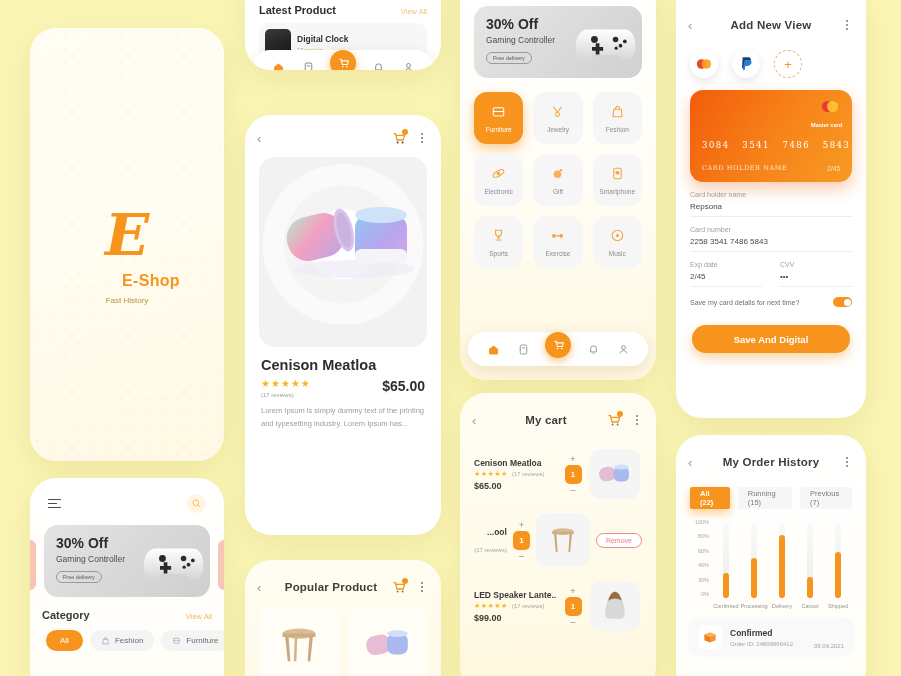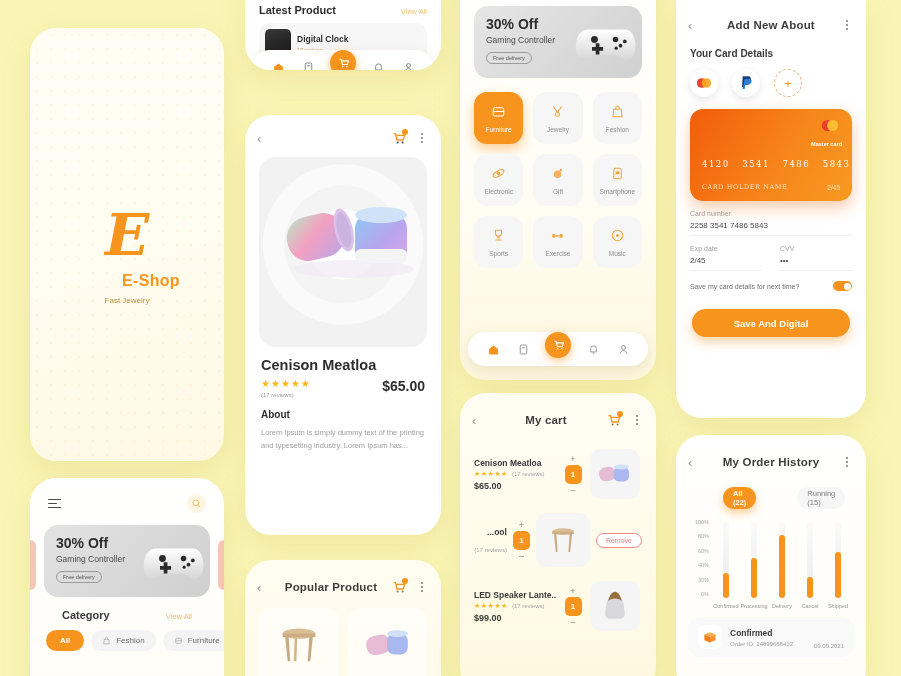--- a/index.html
+++ b/index.html
@@ -45,27 +45,27 @@
   .search-btn { width:19px; height:19px; border-radius:50%; background:#fff5e3;
                 display:flex; align-items:center; justify-content:center;}
   .banner { margin: 12px 14px 0; height: 72px; border-radius: 14px;
             background: linear-gradient(135deg,#e3e3e3 0%,#d8d8d8 55%,#cfcfcf 100%);
             position: relative; overflow:hidden; padding: 10px 12px; }
   .banner h3 { font-size: 14px; font-weight: 800; color:#2e2e2e; }
   .banner p { font-size: 8.5px; color:#4a4a4a; margin-top: 3px; }
   .pill-free { display:inline-block; margin-top: 7px; font-size: 5.5px; color:#555;
                border:1px solid #9a9a9a; border-radius: 8px; padding: 2px 6px; }
   .ctrl { position:absolute; right: 6px; top: 12px; width: 62px; height: 48px; }
-  .cat-head { display:flex; align-items:baseline; padding: 12px 32px 0; }
+  .cat-head { display:flex; align-items:baseline; padding: 12px 12px 0; }
   .cat-head h4 { font-size: 11px; font-weight: 700; color:#3a3a3a; }
   .cat-head span { margin-left:auto; font-size: 7.5px; color:#f0b866; }
   .chips { display:flex; gap:7px; padding: 9px 16px 0; }
   .chip { height: 21px; border-radius: 11px; background:#f4f4f4; display:flex; align-items:center;
           gap:5px; padding: 0 11px; font-size: 8px; color:#6b6b6b; }
-  .chip.active { background:#f7941d; color:#fff; font-weight:700; padding: 0 14px;}
+  .chip.active { background:#f7941d; color:#fff; font-weight:400; padding: 0 14px;}
   .side-strip { position:absolute; top: 62px; width: 10px; height: 50px; background:#f8c4b4; }
   .side-strip.l { left:-4px; border-radius: 0 6px 6px 0; }
   .side-strip.r { right:-4px; border-radius: 6px 0 0 6px; }
 
   
   #p-latest { left: 245px; top: -20px; width: 196px; height: 90px; border-radius: 0 0 26px 26px;
               background:#fff; }
   #p-latest .hd { display:flex; align-items:baseline; padding: 24px 14px 0; }
   #p-latest .hd h4 { font-size: 11px; font-weight:700; color:#2f2f2f;}
   #p-latest .hd span { margin-left:auto; font-size: 7.5px; color:#f2bf77;}
@@ -167,22 +167,22 @@
   .toggle-row .t { font-size: 7px; color:#6e6e6e; }
   .switch { margin-left:auto; width: 19px; height: 10px; border-radius: 6px; background:#f7941d;
             position: relative; }
   .switch b { position:absolute; right: 1.5px; top: 1.5px; width: 7px; height: 7px;
               border-radius:50%; background:#fff; }
 
   
   #p-history { left: 676px; top: 435px; width: 190px; height: 260px;
                background: linear-gradient(180deg,#ffffff 0%,#fffdf6 100%); }
   .tabs { display:flex; gap: 8px; padding: 10px 14px 0;}
-  .tab { height: 22px; border-radius: 11px; background:#f6f6f6; display:flex; align-items:center;
-         justify-content:center; font-size: 7.5px; color:#7b7b7b; padding: 0 10px; margin-left: 33px;}
+  .tab { height: 22px; border-radius: 2px; background:#f6f6f6; display:flex; align-items:center;
+         justify-content:center; font-size: 7.5px; color:#7b7b7b; padding: 0 10px;}
   .tab.active { background:#f7941d; color:#fff; font-weight:700;
                 box-shadow: 0 4px 10px rgba(247,148,29,.45);}
   .chart { display:flex; padding: 10px 14px 0; height: 100px;}
   .yaxis { width: 22px; display:flex; flex-direction:column; justify-content:space-between;
            font-size: 5.5px; color:#a8a8a8; padding-bottom: 12px; text-align:right; padding-right:3px;}
   .plot { flex:1; display:flex; align-items:flex-end; justify-content:space-around; }
   .bargrp { display:flex; flex-direction:column; align-items:center; width: 26px; }
   .track { width: 6px; height: 76px; border-radius: 3px;
            background: linear-gradient(180deg,#fafafa 0%,#ebebeb 100%);
            display:flex; align-items:flex-end; }
@@ -199,21 +199,21 @@
 </head>
 <body>
 
 <div class="stage">
 
   <div class="panel" id="p-splash">
     <div class="dots-bg"></div>
     <div class="splash-center">
       <div class="logo-e">E</div>
       <div class="logo-name">E-Shop</div>
-      <div class="logo-sub">Fast Jewelry</div>
+      <div class="logo-sub">Fast History</div>
     </div>
   </div>
 
   <div class="panel" id="p-home">
     <div class="side-strip l"></div>
     <div class="side-strip r"></div>
 
     <div class="home-top">
       <div class="burger">
           <i></i>
@@ -369,21 +369,20 @@
     </div>
 
     <div class="title-lg">Cenison Meatloa</div>
     <div class="rate-row">
       <div>
         <div class="stars">★★★★★</div>
         <div class="revs">(17 reviews)</div>
       </div>
       <div class="price">$65.00</div>
     </div>
-    <div class="about-h">About</div>
     <div class="about-p">Lorem Ipsum is simply dummy text of the printing and typesetting industry. Lorem Ipsum has...</div>
   </div>
 
   <div class="panel" id="p-popular">
     <div class="topbar" style="margin-top:12px;">
       <div class="chev">‹</div>
       <div class="title">Popular Product</div>
       <div class="cartico">
         <svg viewBox="0 0 16 16">
             <path d="M2.5 3.6h2L6 10h6.2l1.4-4.6H5" fill="none" stroke="#f7941d" stroke-width="1.3" stroke-linejoin="round"></path>
@@ -627,29 +626,28 @@
           <path d="M20 6c4 0 7 5 9 12-3-2-6-3-9-3s-6 1-9 3c2-7 5-12 9-12z" fill="#9a6d3e"></path>
         </svg>
       </div>
     </div>
 
   </div>
 
   <div class="panel" id="p-card">
     <div class="topbar" style="margin-top:10px;">
       <div class="chev">‹</div>
-      <div class="title">Add New About</div>
+      <div class="title">Add New View</div>
       <div class="dots">
           <i></i>
           <i></i>
           <i></i>
         </div>
     </div>
 
-    <div class="sec-h">Your Card Details</div>
 
     <div class="pm-row">
       <div class="pm-chip">
         <svg width="18" height="12" viewBox="0 0 30 20">
             <circle cx="11" cy="10" r="8" fill="#eb4335"></circle>
             <circle cx="19" cy="10" r="8" fill="#f5a623" opacity=".92"></circle>
           </svg>
       </div>
       <div class="pm-chip">
         <svg width="14" height="16" viewBox="0 0 20 24">
@@ -660,29 +658,33 @@
       <div class="pm-add">+</div>
     </div>
 
     <div class="credit">
       <svg style="position:absolute;right:12px;top:10px;" width="20" height="13" viewBox="0 0 30 20">
         <circle cx="11" cy="10" r="8.5" fill="#eb3c2e"></circle>
           <circle cx="19" cy="10" r="8.5" fill="#ffc233" opacity=".95"></circle>
       </svg>
       <div class="mc-label">Master card</div>
       <div class="cc-num">
-        <span>4120</span>&nbsp;&nbsp;
+        <span>3084</span>&nbsp;&nbsp;
         <span>3541</span>&nbsp;&nbsp;
         <span>7486</span>&nbsp;&nbsp;
         <span>5843</span>
       </div>
       <div class="cc-holder">CARD HOLDER NAME</div>
       <div class="cc-exp">2/45</div>
     </div>
 
+    <div class="field">
+      <div class="lbl">Card holder name</div>
+      <div class="val">Repsona</div>
+    </div>
     <div class="field">
       <div class="lbl">Card number</div>
       <div class="val">2258   3541   7486   5843</div>
     </div>
     <div class="field two">
       <div>
         <div class="lbl">Exp date</div>
         <div class="val">2/45</div>
       </div>
       <div>

